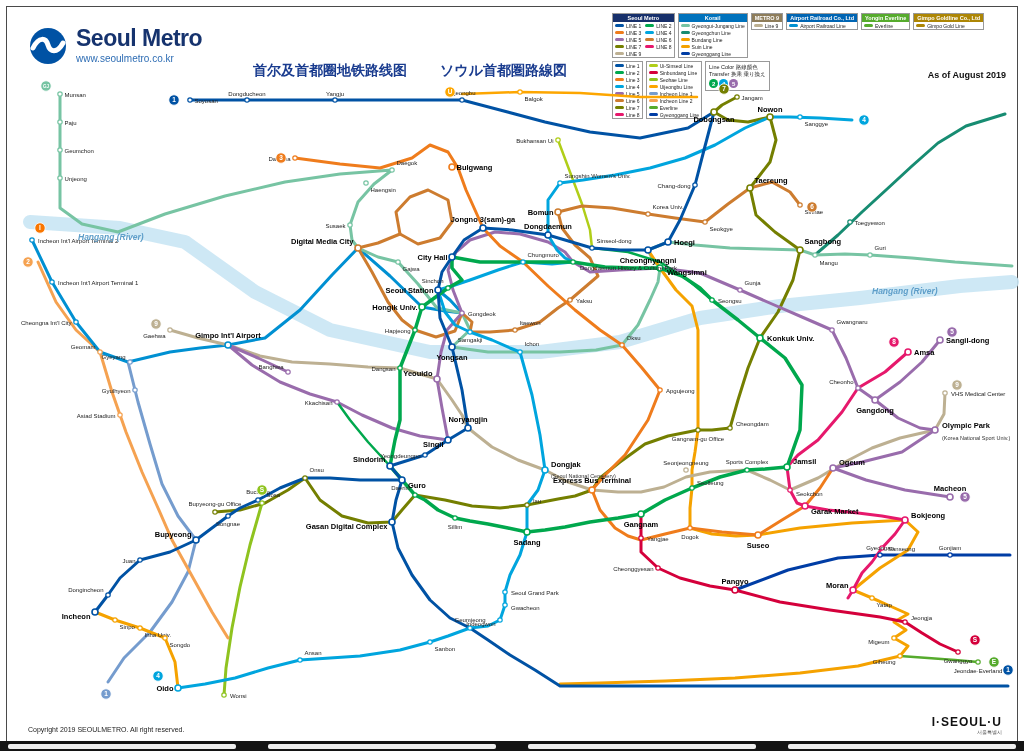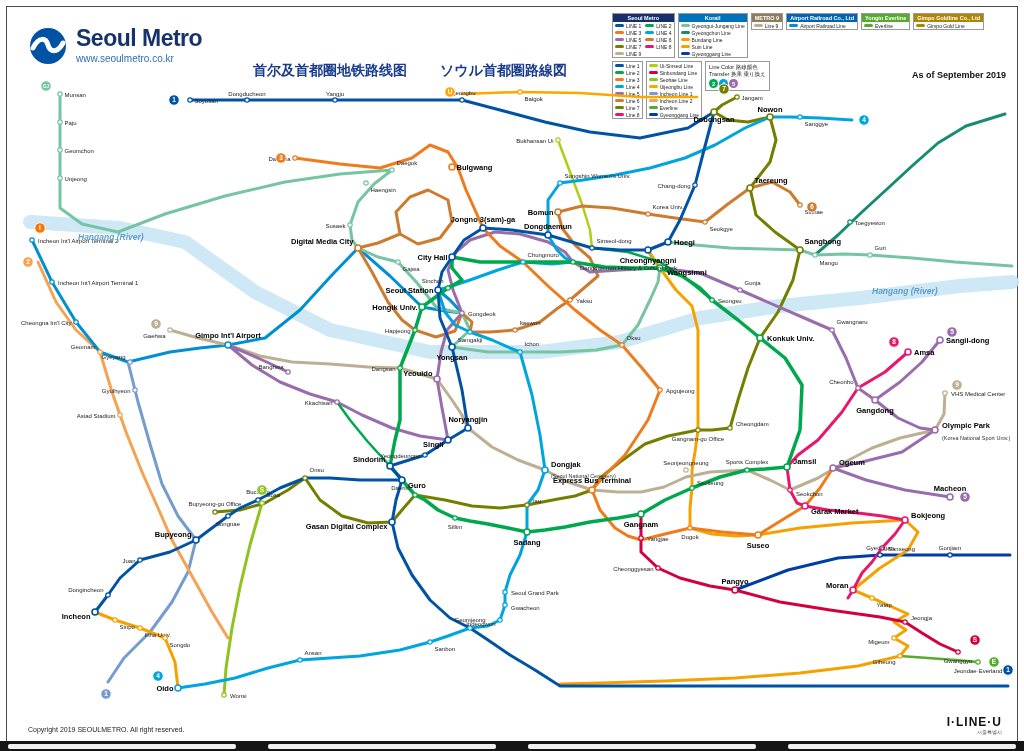--- a/index.html
+++ b/index.html
@@ -48,21 +48,21 @@
       <path d="M5,22 C11,10 18,12 20,19 C22,26 29,28 35,17" stroke="#fff" stroke-width="5" fill="none" stroke-linecap="round"></path>
     </svg>
     <div class="logo-txt">
       <span class="logo-name">Seoul Metro</span>
       <span class="logo-url">www.seoulmetro.co.kr</span>
     </div>
   </div>
 
   <div class="sub-cn">首尔及首都圈地铁路线图</div>
   <div class="sub-jp">ソウル首都圏路線図</div>
-  <div class="asof">As of September 2019</div>
+  <div class="asof">As of August 2019</div>
 
   <div id="legend-root">
       <div class="lg-box">
         <div class="lg-title" style="background: rgb(23, 48, 107);">Seoul Metro</div>
         <div style="display: grid; grid-template-columns: 1fr 1fr;">
           <div class="lg-item">
             <span class="lg-chip" style="background: rgb(0, 82, 164);"></span>
             <span>LINE 1</span>
           </div>
           <div class="lg-item">
@@ -891,21 +891,21 @@
         <text x="1008" y="672.2" text-anchor="middle" class="bt">1</text>
       </g>
       <text x="78" y="240" class="rl">Hangang (River)</text>
       <text x="872" y="294" class="rl">Hangang (River)</text>
       <text x="551" y="478" class="subl">(Seoul National Cemetery)</text>
       <text x="942" y="440" class="subl">(Korea National Sport Univ.)</text>
     </svg>
 
   <div class="copyright">Copyright 2019 SEOULMETRO. All right reserved.</div>
   <div class="brand">
-    <span class="brand-main">I·LINE·U</span>
+    <span class="brand-main">I·SEOUL·U</span>
     <span class="brand-sub">서울특별시</span>
   </div>
 
   <div class="bottombar">
     <div class="seg"></div>
     <div class="seg"></div>
     <div class="seg"></div>
     <div class="seg"></div>
   </div>
 </div>

